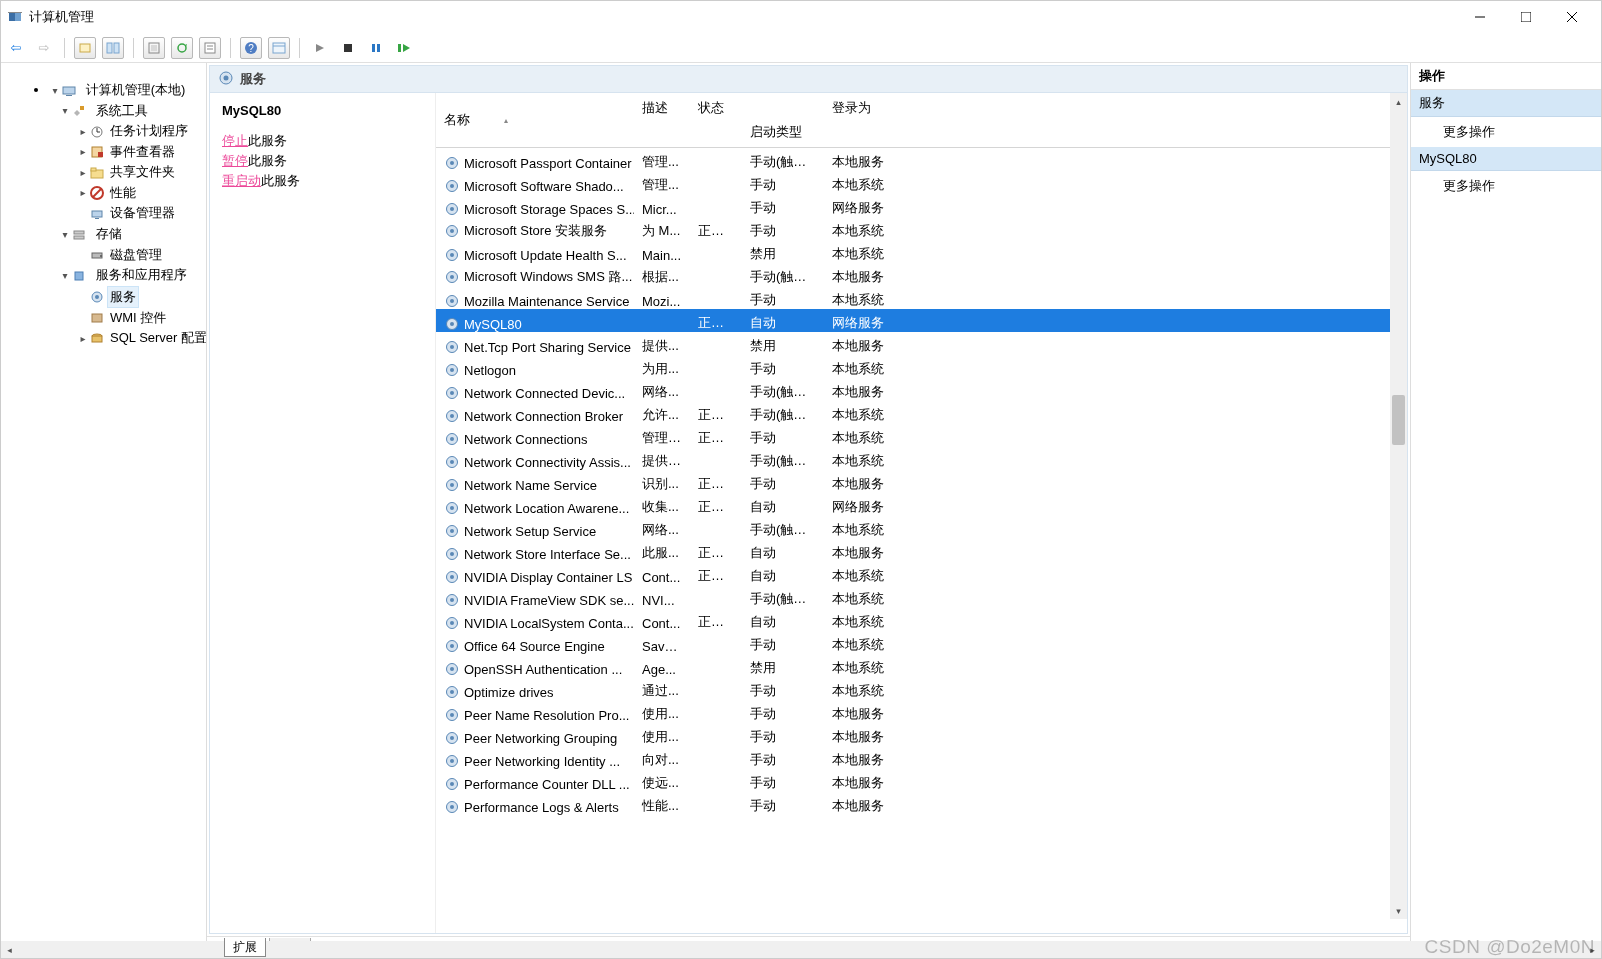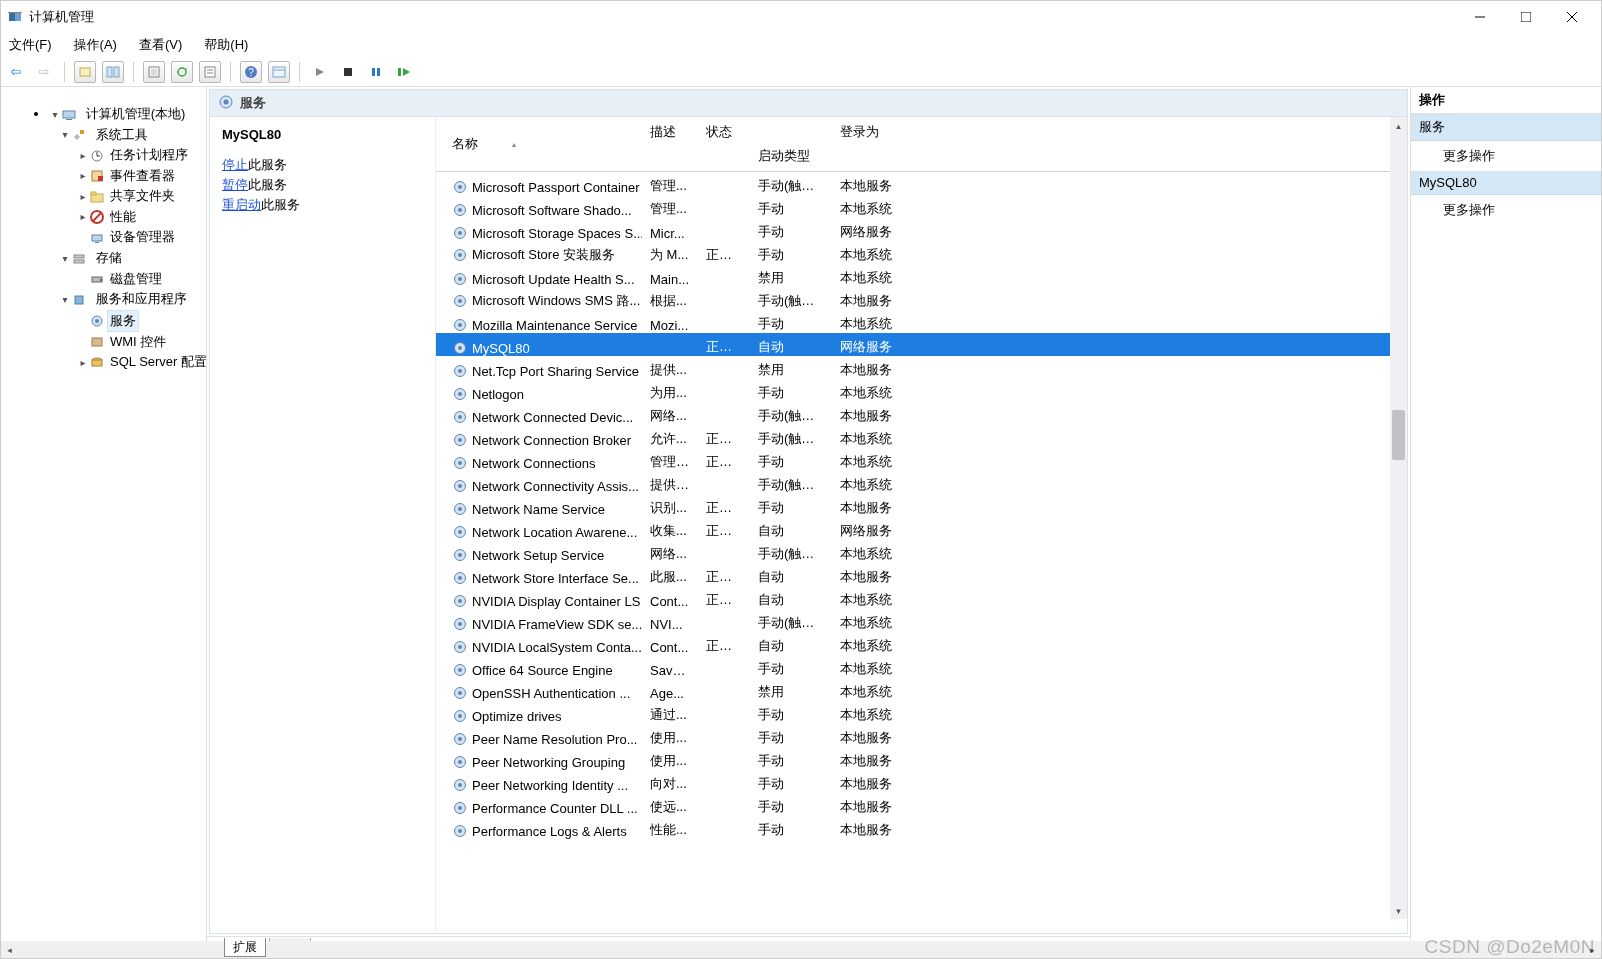--- a/index.html
+++ b/index.html
@@ -26,30 +26,30 @@
   .tree .t-ico { display: inline-flex; width: 16px; height: 16px; align-items: center; justify-content: center; vertical-align: middle; margin-right: 2px; }
   .tree .node { display: inline-flex; align-items: center; padding: 0 3px; }
   .tree .node.selected { background: #e5f1fb; border: 1px solid #cce4f7; padding: 0 2px; }
   .center-pane { flex: 1; display: flex; flex-direction: column; min-width: 0; border-right: 1px solid #ddd; }
   .center-header { height: 28px; display: flex; align-items: center; background: #e8f0f7; border: 1px solid #d6e3ef; margin: 2px 2px 0 2px; padding: 0 8px; gap: 6px; color: #444; }
   .center-header .hdr-title { font-weight: bold; }
   .center-body { flex: 1; display: flex; min-height: 0; margin: 0 2px 2px 2px; border: 1px solid #d6e3ef; border-top: none; }
   .detail-col { width: 226px; padding: 10px 12px; border-right: 1px solid #eee; overflow: hidden; }
   .detail-col .svc-name { font-weight: bold; margin-bottom: 14px; font-size: 13px; }
   .detail-col .action-line { margin-bottom: 2px; white-space: nowrap; }
-  .detail-col .lnk { color: #1d4ed8; text-decoration: underline; cursor: pointer; margin-top: 16px; }
+  .detail-col .lnk { color: #ec4899; text-decoration: underline; cursor: pointer; margin-top: 16px; }
   .list-col { flex: 1; overflow: auto; position: relative; }
   .list-header { display: flex; position: sticky; top: 0; background: #fff; border-bottom: 1px solid #d5d5d5; font-size: 13px; }
   .list-header .col { padding: 6px 8px; border-right: 1px solid transparent; white-space: nowrap; overflow: hidden; }
   .list-header .col.sorted { color: #000; }
   .list-header .tri { font-size: 8px; margin-left: 60px; color: #888; position: absolute; }
   .row { display: flex; align-items: flex-end; height: 23px; font-size: 13px; white-space: nowrap; }
   .row.selected { background: #1e7de0; color: #fff; }
   .row .cell { padding: 0 8px; overflow: hidden; text-overflow: ellipsis; }
-  .c-name { width: 198px; display: flex; align-items: center; gap: 4px; margin-left: 8px; }
+  .c-name { width: 198px; display: flex; align-items: center; gap: 4px; }
   .c-desc { width: 56px; }
   .c-status { width: 52px; }
   .c-startup { width: 82px; margin-top: 24px; }
   .c-logon { width: 110px; }
   .svc-ico { width: 16px; height: 16px; display: inline-flex; align-items: center; justify-content: center; flex: 0 0 16px; }
   .scroll-sim { position: absolute; right: 0; top: 0; bottom: 14px; width: 17px; background: #f0f0f0; }
   .scroll-sim .up, .scroll-sim .down { height: 17px; display: flex; align-items: center; justify-content: center; font-size: 9px; color: #555; }
   .scroll-sim .track { position: absolute; top: 17px; bottom: 17px; left: 0; right: 0; }
   .scroll-sim .thumb { position: absolute; left: 2px; right: 2px; background: #c2c2c2; border-radius: 2px; }
   .footer-tabs { height: 22px; display: flex; align-items: center; padding-left: 6px; font-size: 12px; border-top: 1px solid #e0e0e0; }
@@ -89,26 +89,20 @@
         </svg>
       </div>
     <div class="win-btn">
         <svg width="10" height="10">
           <line x1="0" y1="0" x2="10" y2="10" stroke="#000"></line>
           <line x1="10" y1="0" x2="0" y2="10" stroke="#000"></line>
         </svg>
       </div>
   </div>
 
-  <div class="menubar">
-    <span class="menu-item">文件(F)</span>
-    <span class="menu-item">操作(A)</span>
-    <span class="menu-item">查看(V)</span>
-    <span class="menu-item">帮助(H)</span>
-  </div>
 
   <div class="toolbar">
     <div class="tb-btn" style="color:#1e7de0">⇦</div>
     <div class="tb-btn disabled">⇨</div>
     <div class="sep"></div>
     <div class="tb-btn boxed">
         <svg width="14" height="14">
           <rect x="2" y="3" width="10" height="8" fill="#fdf1c4" stroke="#caa94a"></rect>
         </svg>
       </div>

